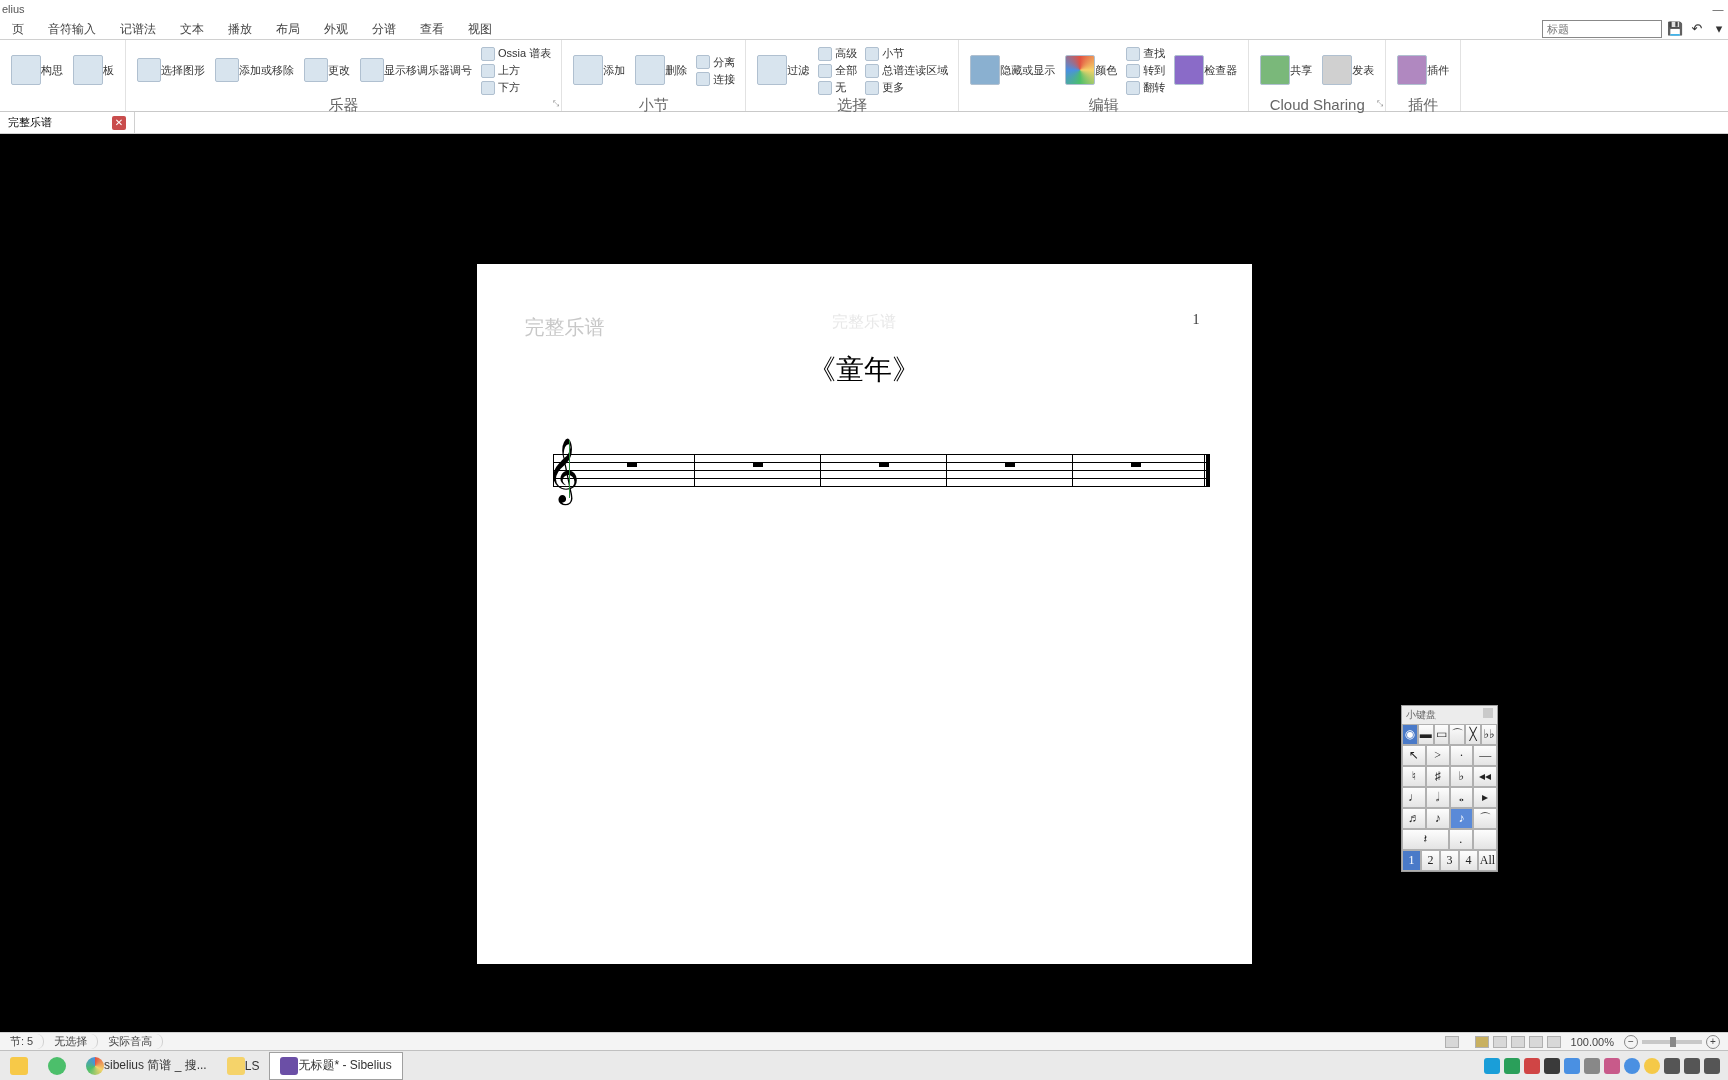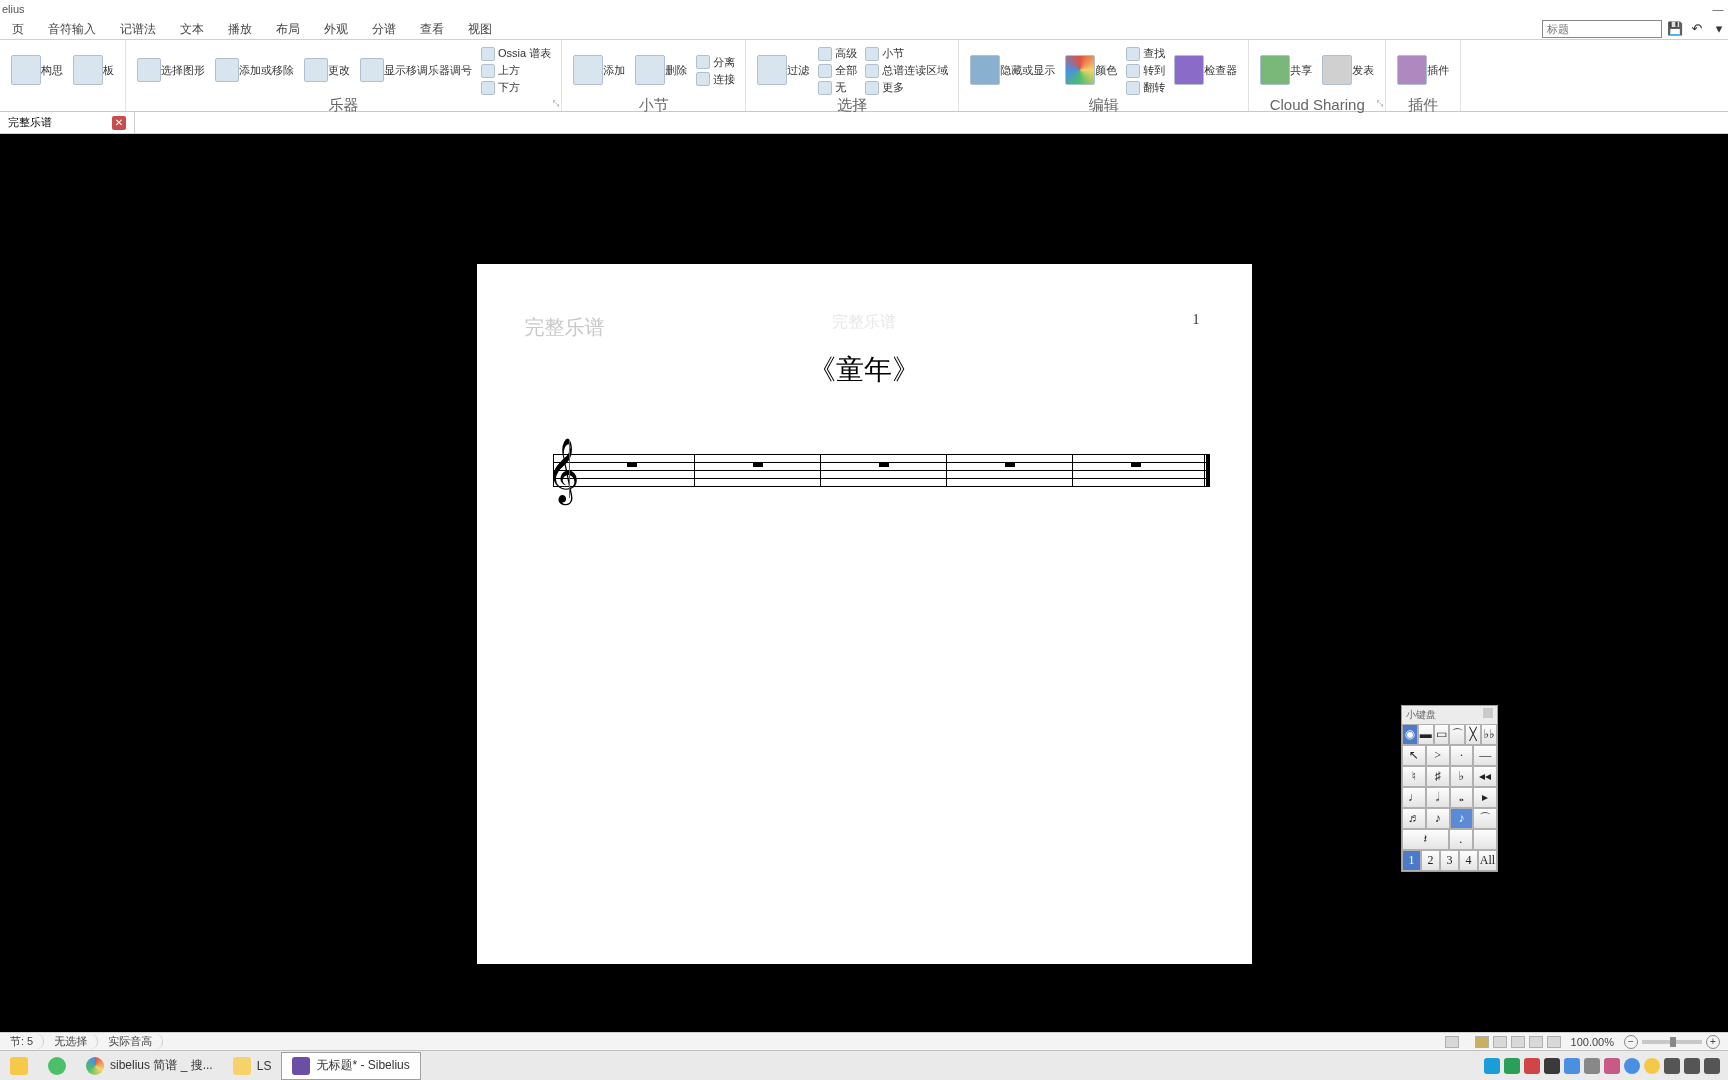--- a/index.html
+++ b/index.html
@@ -60,21 +60,21 @@
 .statusbar .sseg { padding: 0 10px; border-right: 1px solid #d0d0d0; border-radius: 7px; }
 .statusbar .sright { margin-left: auto; display: flex; align-items: center; gap: 4px; padding-right: 8px; }
 .sic2 { width: 14px; height: 12px; background: #d8d8d8; border: 1px solid #b0b0b0; }
 .sic2.active { background: #c8b060; }
 .zoom { font-size: 11px; padding: 0 6px; }
 .zctrl { width: 14px; height: 14px; border: 1px solid #888; border-radius: 50%; display: flex; align-items: center; justify-content: center; font-size: 10px; }
 .zslider { width: 60px; height: 4px; background: #c8c8c8; position: relative; }
 .zslider .thumb { position: absolute; left: 28px; top: -3px; width: 6px; height: 10px; background: #888; }
 
 .taskbar { position: absolute; left: 0; right: 0; bottom: 0; height: 30px; background: #eaeaea; border-top: 1px solid #c0c0c0; display: flex; align-items: center; }
-.tbtn { height: 28px; display: flex; align-items: center; padding: 0 10px; font-size: 12px; color: #333; gap: 6px; }
+.tbtn { height: 28px; display: flex; align-items: center; padding: 0 10px; font-size: 12px; color: #333; gap: 0; }
 .tbtn.active { background: #fff; border: 1px solid #a0a0a0; text-align: right; }
 .tic { width: 18px; height: 18px; border-radius: 3px; }
 .traybox { margin-left: auto; display: flex; align-items: center; gap: 4px; padding-right: 8px; }
 .tri { width: 16px; height: 16px; border-radius: 3px; }
 </style>
 </head>
 <body>
 
 <div class="titlebar">
   <span>elius</span>

